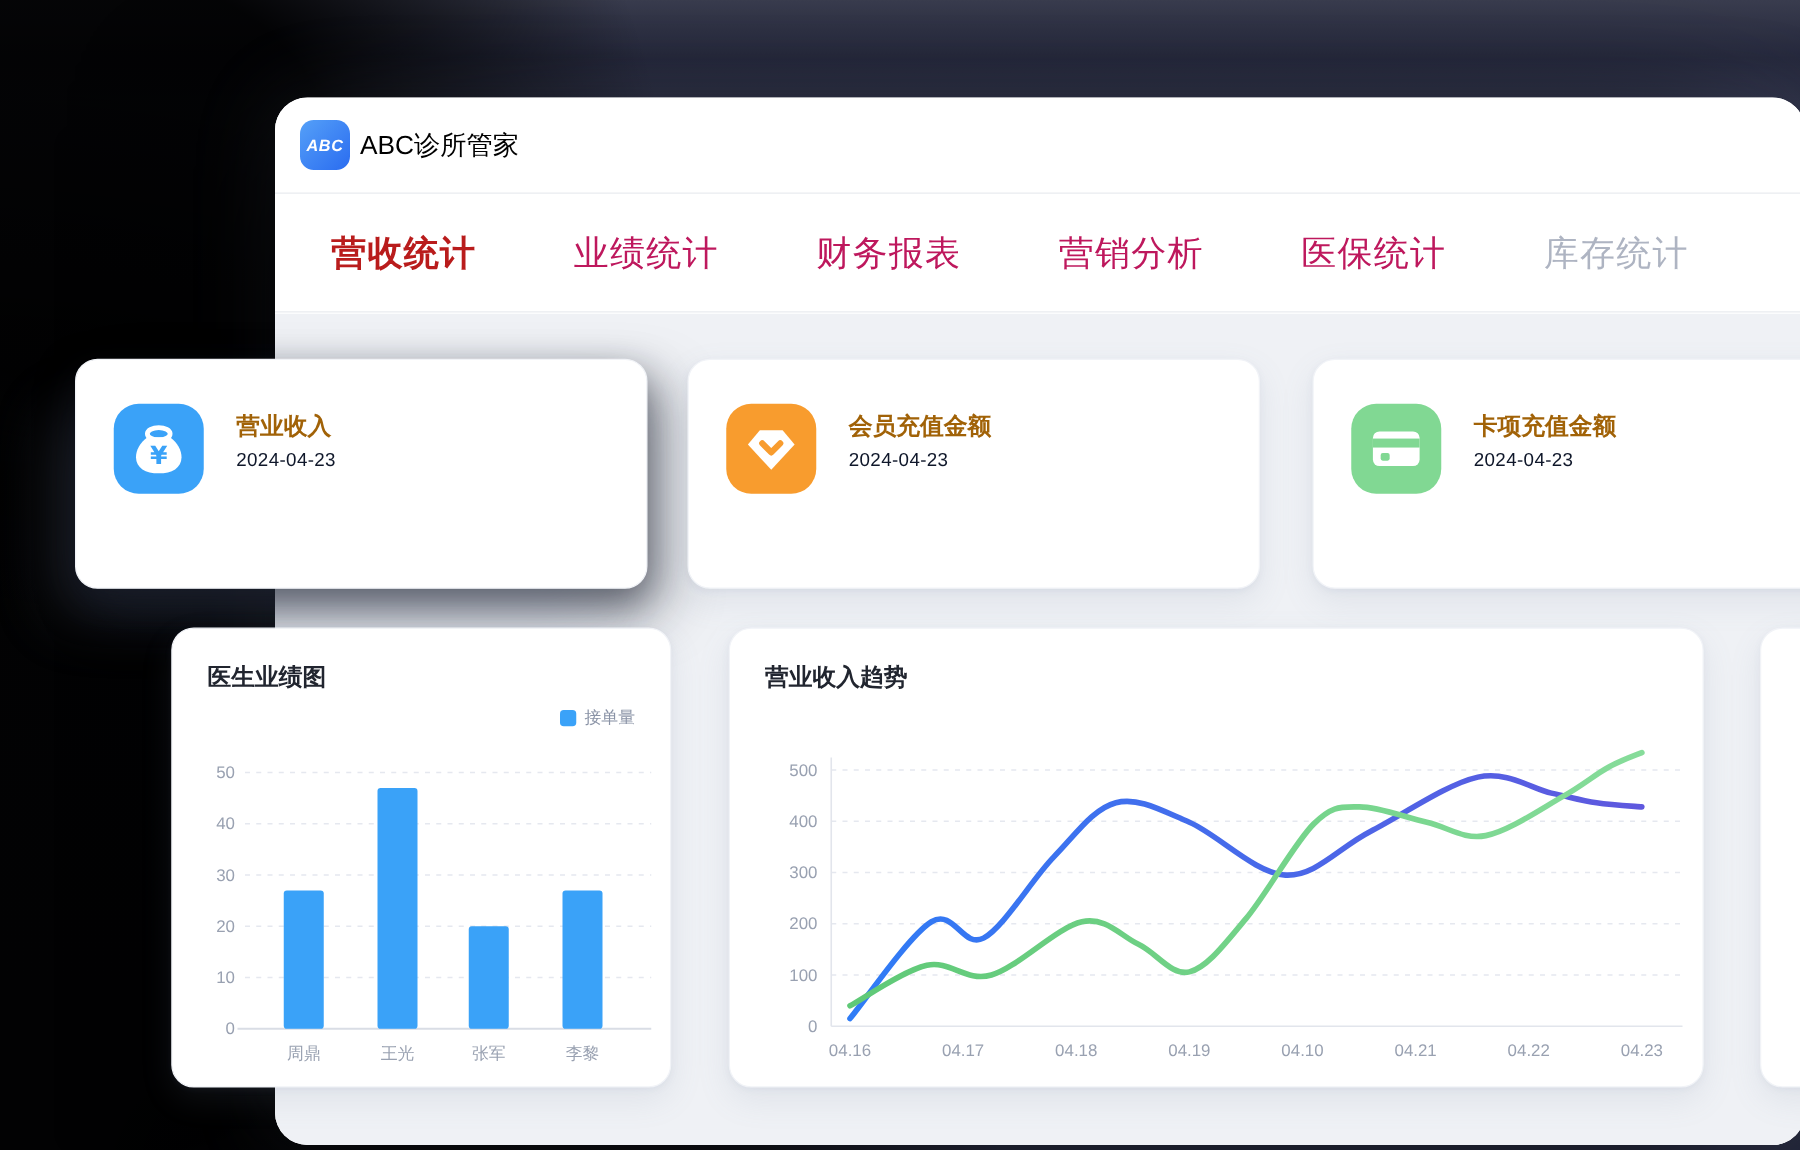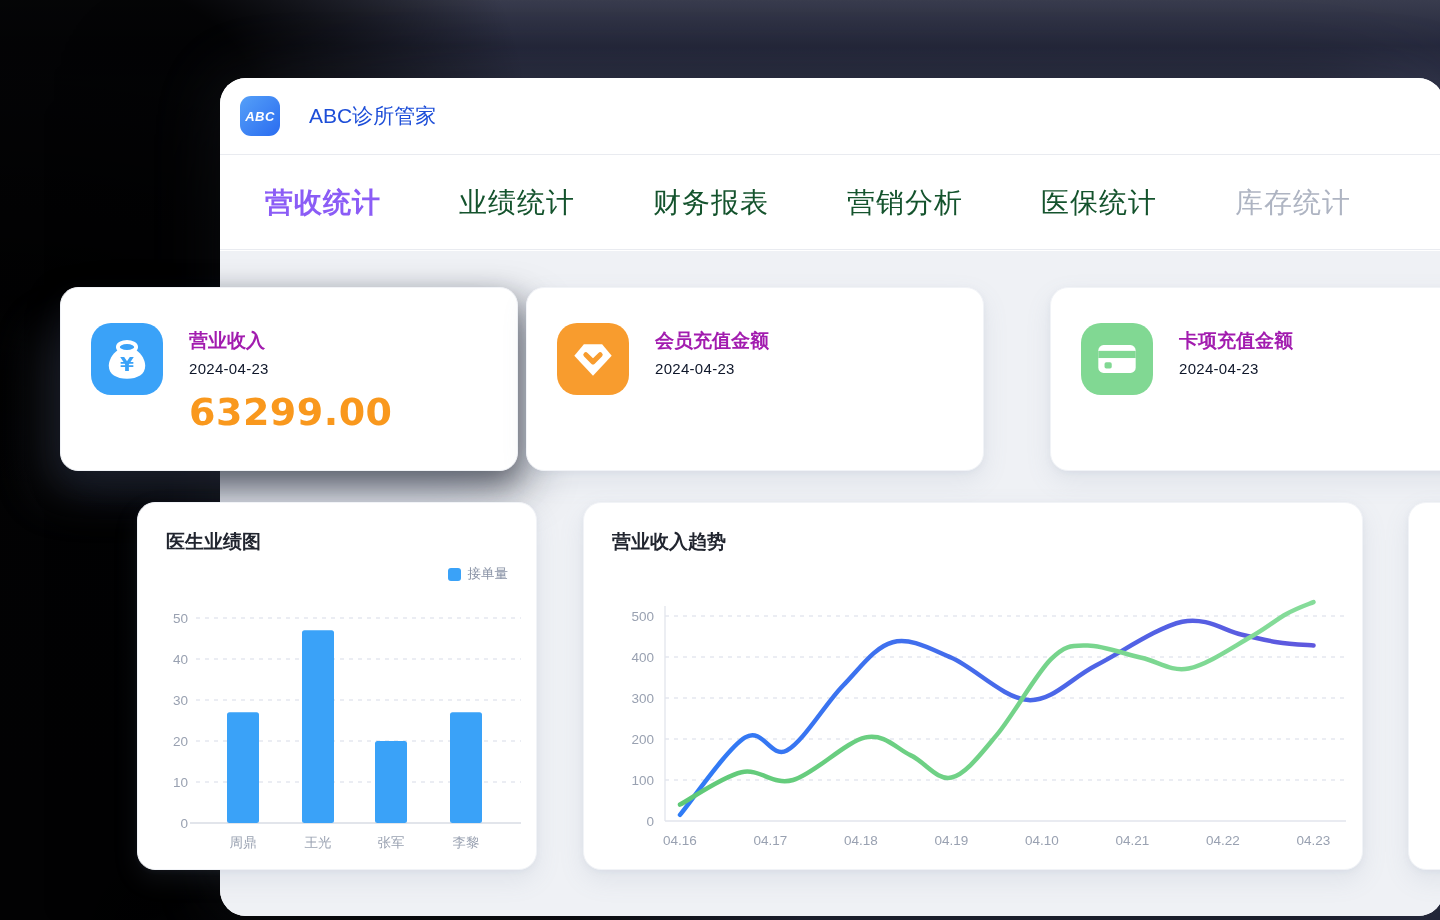--- a/index.html
+++ b/index.html
@@ -18,39 +18,39 @@
   
   .main-panel{position:absolute;left:220px;top:78px;width:1224px;height:838px;
     background:#fff;border-radius:26px;overflow:hidden;
     box-shadow:-50px 15px 110px -5px rgba(0,0,0,.6), 0 0 70px rgba(150,160,195,.15);}
   .panel-header{position:absolute;left:0;top:0;right:0;height:77px;background:#fff;
     display:flex;align-items:center;padding-left:20px;border-bottom:1px solid #E9EBF0;box-sizing:border-box;}
   .app-logo{width:40px;height:40px;border-radius:11px;flex:0 0 auto;
     background:linear-gradient(135deg,#55a0f8 0%,#2a6cf0 100%);
     display:flex;align-items:center;justify-content:center;
     color:#fff;font-style:italic;font-weight:bold;font-size:13px;letter-spacing:.5px;}
-  .app-title{margin-left:29px;font-size:21px;color:#1d4ed8;font-weight:500;}
+  .app-title{margin-left:8px;font-size:21px;color:#000000;font-weight:500;}
   .tab-bar{position:absolute;left:0;top:78px;right:0;height:94px;background:#fff;
     display:flex;align-items:center;padding-left:45px;gap:78px;
     border-bottom:1px solid #E9EBF0;box-sizing:border-box;}
-  .tab{font-size:28px;color:#14532d;letter-spacing:1px;cursor:pointer;white-space:nowrap;}
-  .tab.active{color:#8b5cf6;font-weight:bold;}
+  .tab{font-size:28px;color:#be185d;letter-spacing:1px;cursor:pointer;white-space:nowrap;}
+  .tab.active{color:#b91c1c;font-weight:bold;}
   .tab.faded{color:#aeb4c2;}
   .panel-content{position:absolute;left:0;top:173px;right:0;bottom:0;background:#EFF1F5;}
   
   .stat-card{position:absolute;top:287px;width:458px;height:184px;background:#fff;border-radius:18px;
     border:1px solid #f1f3f7;box-sizing:border-box;
     box-shadow:0 10px 26px rgba(118,130,160,.12),0 2px 6px rgba(118,130,160,.08);}
   .over-dark{box-shadow:0 12px 30px rgba(20,24,38,.5),
     -28px 32px 52px -12px rgba(128,140,172,.22),
     16px 20px 44px rgba(18,22,36,.35);}
   .stat-icon{position:absolute;left:30px;top:35px;width:72px;height:72px;border-radius:20px;
     display:flex;align-items:center;justify-content:center;}
   .stat-icon svg{width:46px;height:46px;}
-  .stat-title{position:absolute;left:128px;top:40px;font-size:19px;font-weight:600;color:#a21caf;}
+  .stat-title{position:absolute;left:128px;top:40px;font-size:19px;font-weight:600;color:#a16207;}
   .stat-date{position:absolute;left:128px;top:72px;font-size:15px;color:#0f172a;letter-spacing:.3px;}
   .stat-value{position:absolute;left:128px;top:102px;font-size:38px;font-weight:900;color:#F9981D;
     font-family:"DejaVu Sans","Liberation Sans",sans-serif;letter-spacing:.5px;}
   
   .chart-card{position:absolute;top:502px;height:368px;background:#fff;border-radius:18px;
     border:1px solid #f1f3f7;box-sizing:border-box;
     box-shadow:0 10px 26px rgba(118,130,160,.12),0 2px 6px rgba(118,130,160,.08);}
   .card-title{position:absolute;left:28px;top:26px;font-size:19px;font-weight:700;color:#21252f;}
   .legend{position:absolute;right:28px;top:62px;display:flex;align-items:center;gap:7px;}
   .legend-swatch{width:13px;height:13px;border-radius:3px;background:#3AA2F8;}
@@ -82,24 +82,23 @@
   <div class="stat-card over-dark" style="left:60px;">
     <div class="stat-icon" style="background: rgb(58, 162, 248); color: rgb(58, 162, 248);">
       <svg viewBox="0 0 48 48">
         <ellipse cx="24" cy="11.5" rx="9.5" ry="5.2" fill="none" stroke="#fff" stroke-width="4"></ellipse>
         <path d="M14.5 14.5 C 8.2 19, 5 25.5, 5 31 C 5 40, 13 44.5, 24 44.5 C 35 44.5, 43 40, 43 31 C 43 25.5, 39.8 19, 33.5 14.5 Z" fill="#fff"></path>
         <text x="24" y="37" font-size="21" font-weight="bold" text-anchor="middle" fill="currentColor" font-family="DejaVu Sans, sans-serif">¥</text>
       </svg>
     </div>
     <div class="stat-title">营业收入</div>
     <div class="stat-date">2024-04-23</div>
-    <div class="stat-value">63299.00</div>
   </div>
 
-  <div class="stat-card" style="left:526px;">
+  <div class="stat-card" style="left:550px;">
     <div class="stat-icon" style="background: rgb(248, 156, 46); color: rgb(248, 156, 46);">
       <svg viewBox="0 0 48 48">
         <path d="M14.5 8.5 L33.5 8.5 L43.5 20.5 L24 41.5 L4.5 20.5 Z" fill="#fff"></path>
         <path d="M16.5 19.5 L24 27 L31.5 19.5" stroke="currentColor" stroke-width="5.2" fill="none" stroke-linecap="round" stroke-linejoin="round"></path>
       </svg>
     </div>
     <div class="stat-title">会员充值金额</div>
     <div class="stat-date">2024-04-23</div>
   </div>
 

